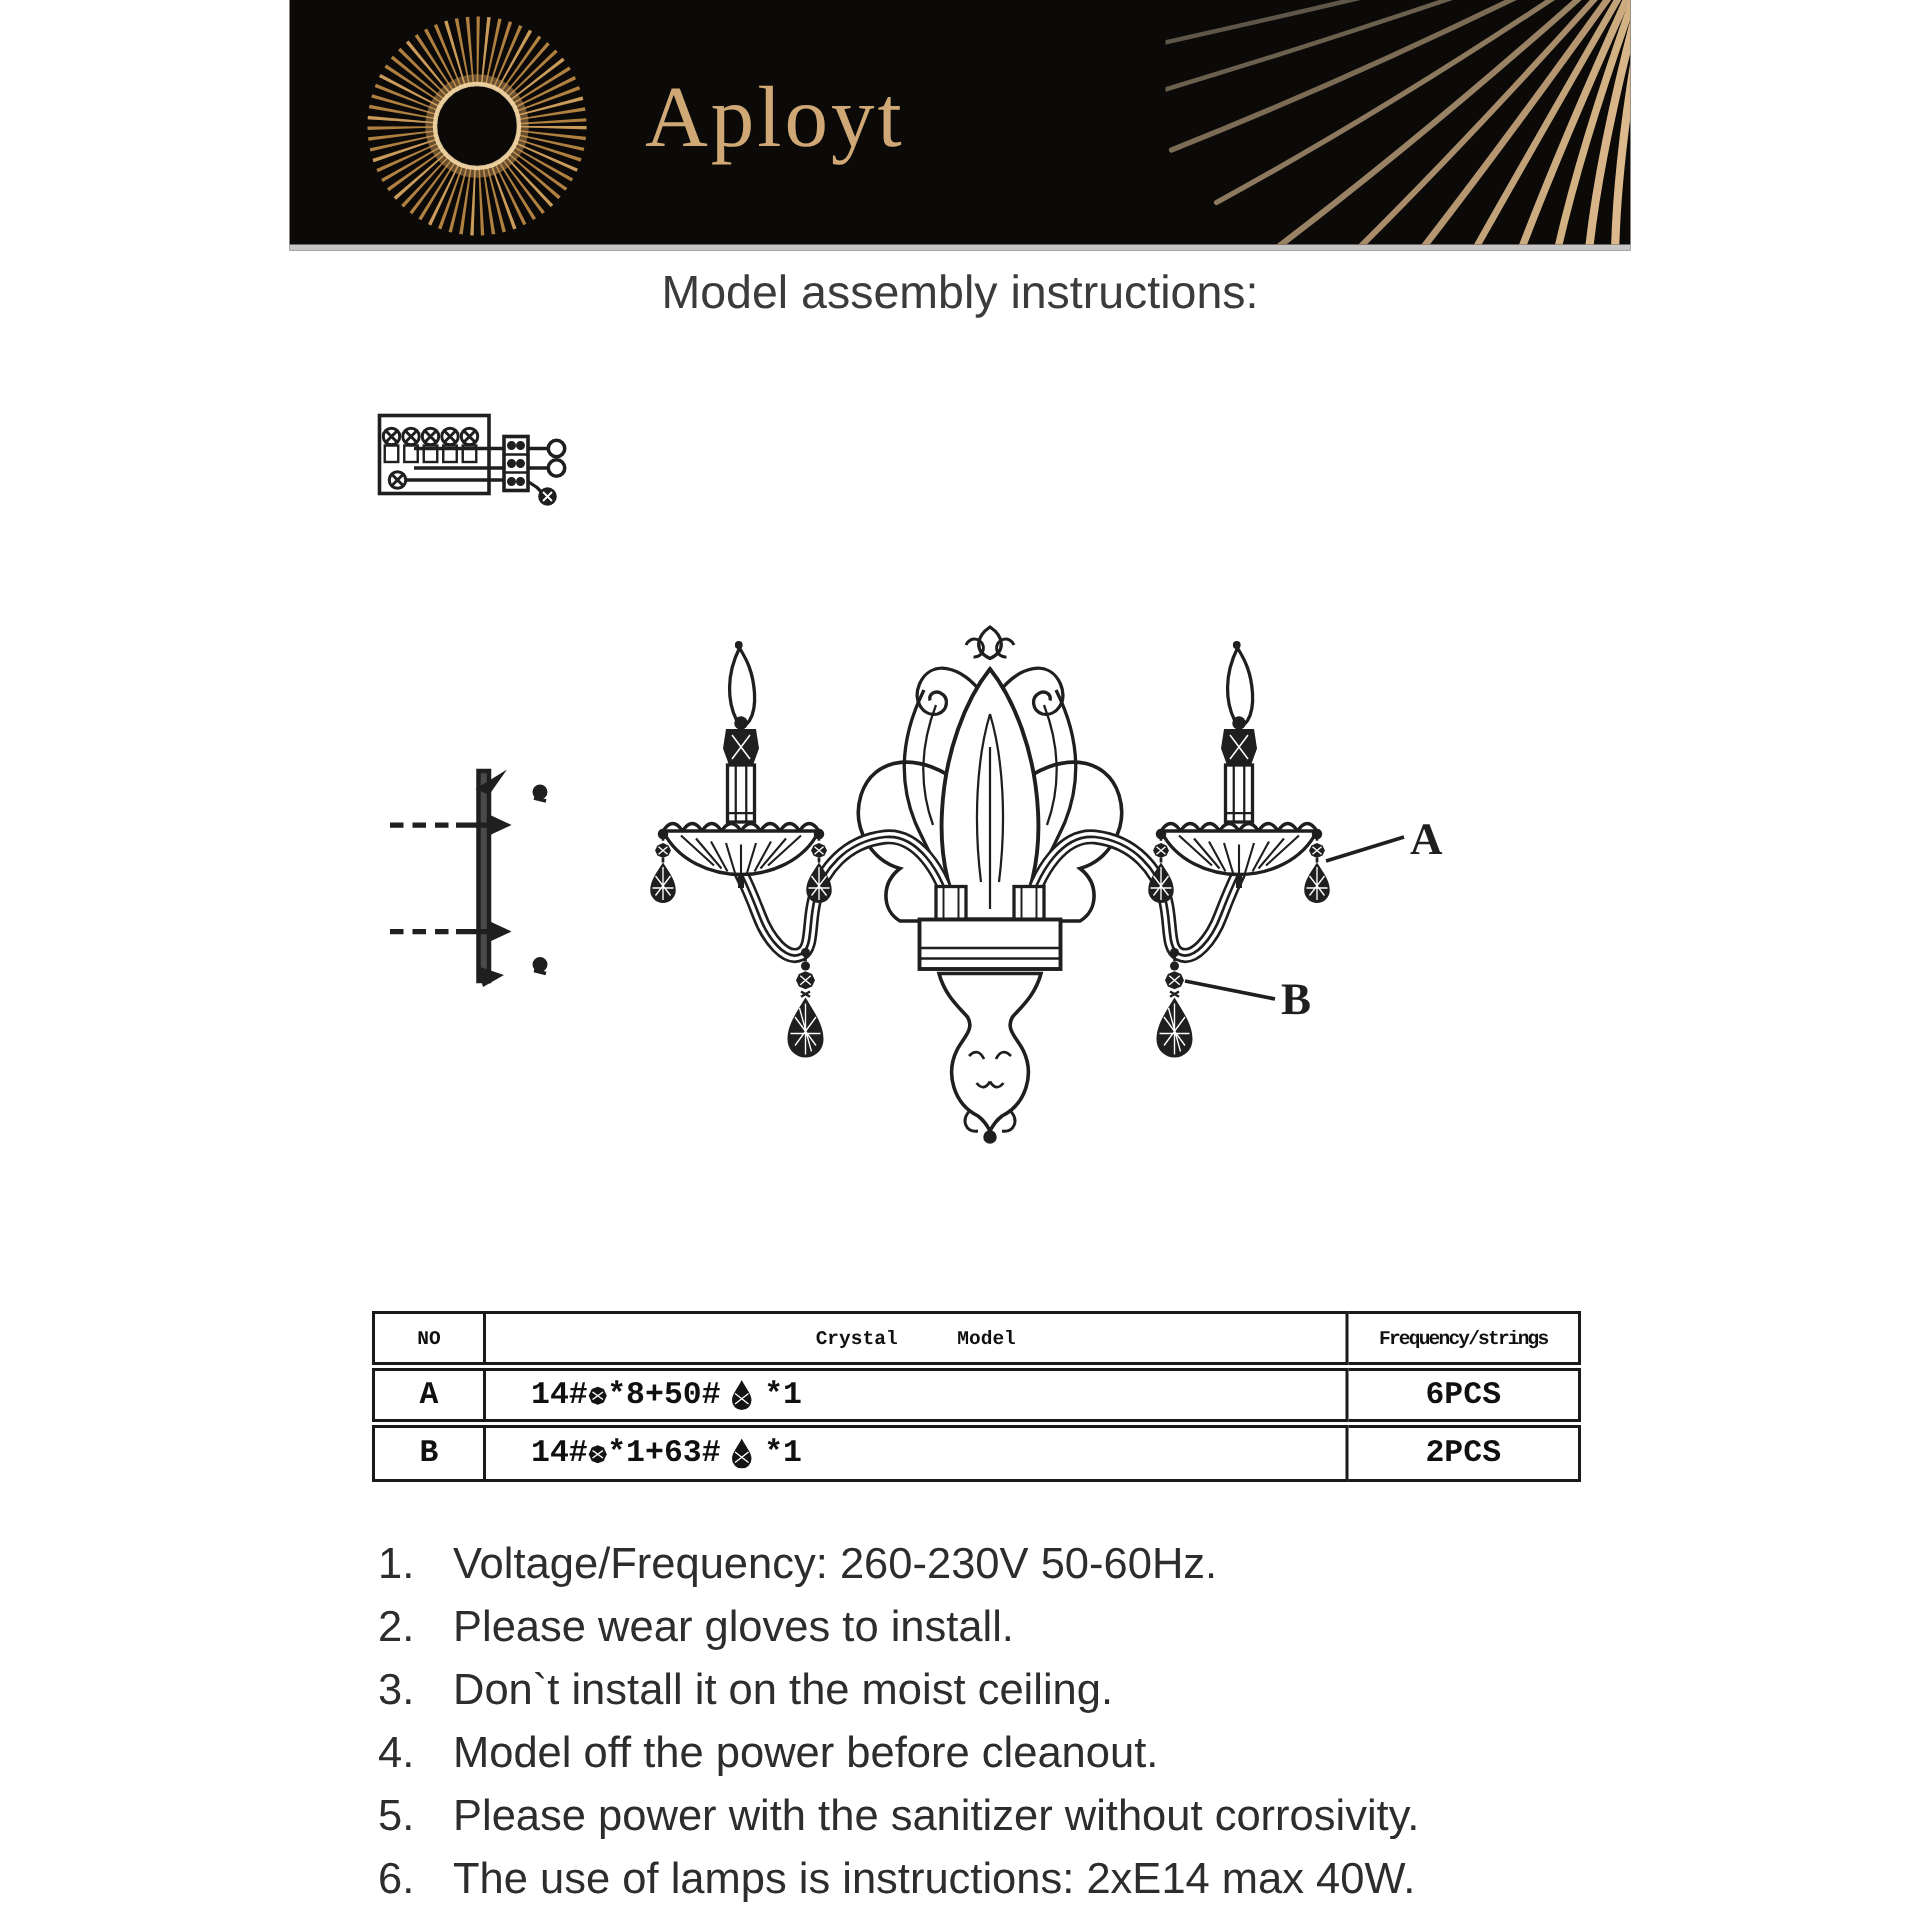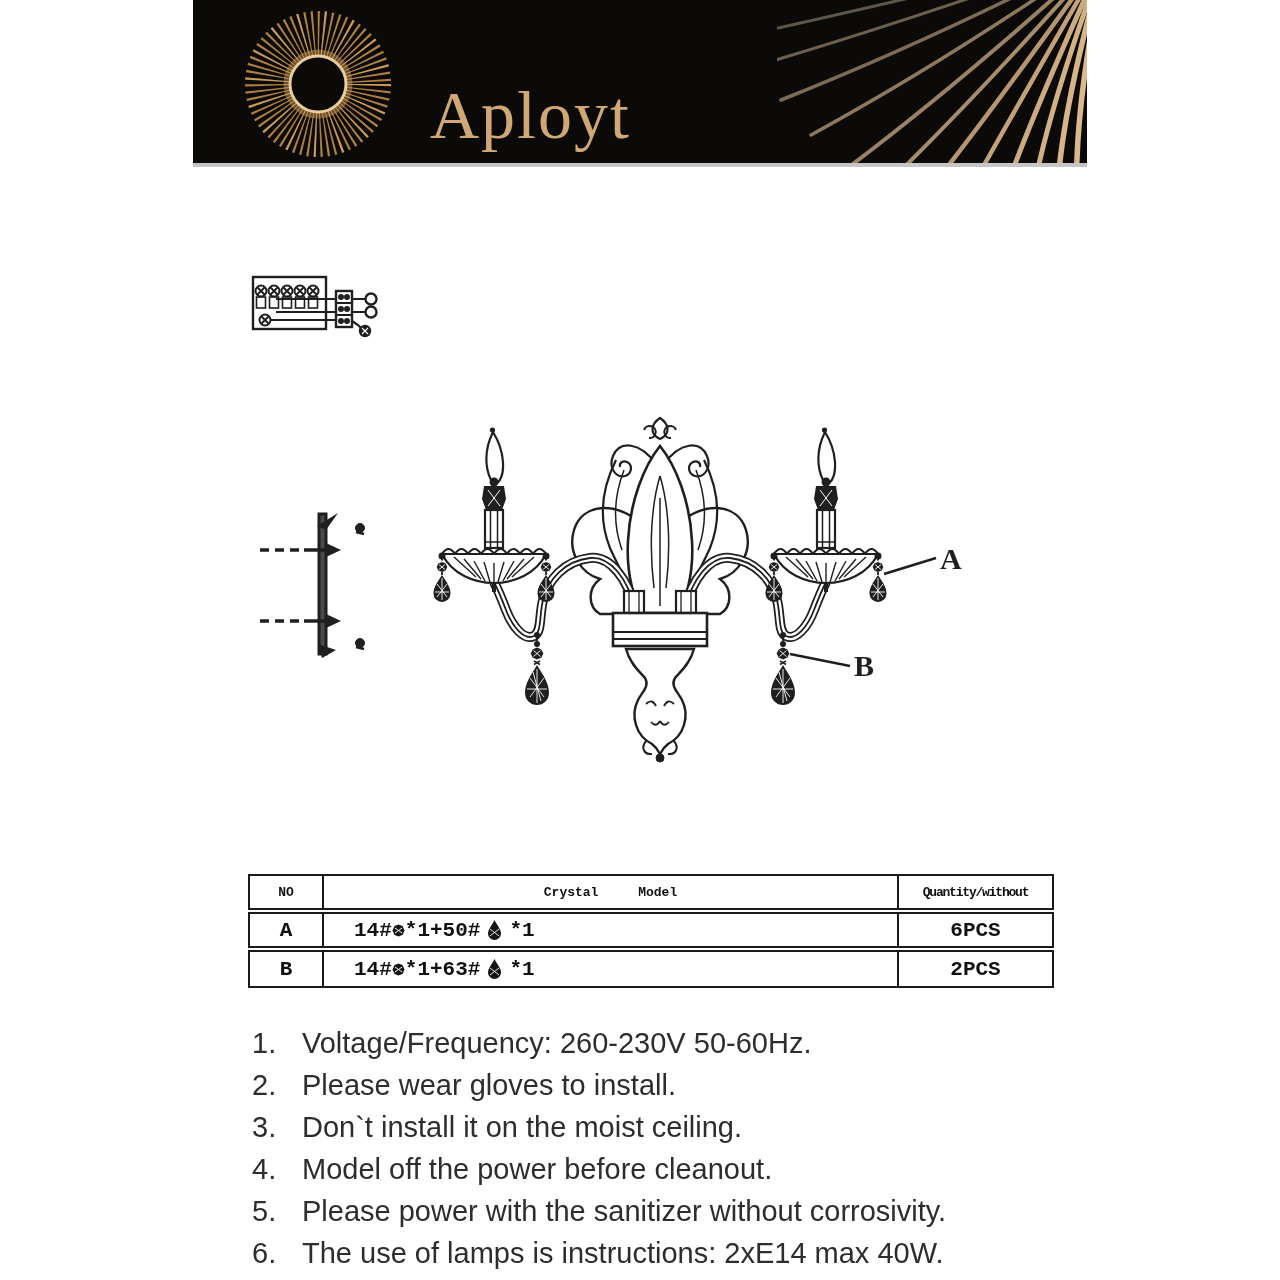--- a/index.html
+++ b/index.html
@@ -3,22 +3,22 @@
 <meta charset="utf-8">
 <style>
   * { margin:0; padding:0; box-sizing:border-box; }
   html,body { width:1280px; height:1280px; background:#ffffff; overflow:hidden;
               font-family:"Liberation Sans", sans-serif; }
   .abs { position:absolute; }
 
   
   .banner { left:193px; top:0; width:894px; height:167px; background:#0c0a08;
             border-bottom:4px solid #c6c6c6; overflow:hidden; }
-  .brand-name { left:237px; top:44px; font-size:68px; letter-spacing:2px;
-                color:#cfa876; font-family:"Liberation Serif", serif; font-weight:normal;margin-top:32px; }
+  .brand-name { left:237px; top:44px; font-size:58px; letter-spacing:2px;
+                color:#cfa876; font-family:"Liberation Serif", serif; font-weight:normal; }
 
   
   .title-block { left:0; top:176px; width:1280px; text-align:center; color:#3b3b3b; }
   .title-line { font-size:31px; line-height:37px; font-weight:500; }
 
   
   table.parts { position:absolute; left:248px; top:874px; width:804px;
                 border-collapse:collapse; table-layout:fixed;
                 font-family:"Liberation Mono", monospace; font-weight:bold; color:#101010; }
   table.parts col.c-no  { width:74px; }
@@ -69,20 +69,21 @@
       <path d="M330 -50 Q235 115 184 206" stroke="#c2a278" stroke-width="4.5"></path>
       <path d="M330 -50 Q250 124 220 214" stroke="#cbab7f" stroke-width="5"></path>
       <path d="M330 -50 Q262 132 252 220" stroke="#d2b183" stroke-width="5"></path>
       <path d="M330 -50 Q275 140 280 228" stroke="#d7b588" stroke-width="5.5"></path>
       <path d="M330 -50 Q288 146 304 238" stroke="#dbb98c" stroke-width="5.5"></path>
     </g>
   </svg>
 </div>
 
 <div class="abs title-block">
+  <div class="title-line">Model assembly instructions:</div>
 </div>
 
 <svg class="abs" style="left:246px;top:263px" width="156" height="92" viewBox="0 0 156 92">
   <g fill="none" stroke="#1f1f1f" stroke-width="2.4">
     <rect x="7" y="14" width="73" height="52"></rect>
 
     <g stroke-width="2">
       <circle cx="15" cy="28" r="5.5"></circle>
         <path d="M11.5 24.5 L18.5 31.5 M18.5 24.5 L11.5 31.5"></path>
       <circle cx="28" cy="28" r="5.5"></circle>
@@ -250,34 +251,34 @@
 <table class="parts">
   <colgroup>
       <col class="c-no">
       <col class="c-mod">
       <col class="c-qty">
     </colgroup>
   <thead>
     <tr>
       <th>NO</th>
       <th class="model-h">Crystal Model</th>
-      <th class="qty-h">Quantity/without</th>
+      <th class="qty-h">Frequency/strings</th>
     </tr>
   </thead>
   <tbody>
     <tr class="r1">
       <td>A</td>
       <td class="model-cell">
         <div class="model-flex">
           <span>14#</span>
           <svg width="13" height="13" viewBox="0 0 13 13">
             <polygon points="6.5,0.5 10.5,2 12.5,6.5 10.5,11 6.5,12.5 2.5,11 0.5,6.5 2.5,2" fill="#141414"></polygon>
             <path d="M3 4 L10 9 M10 4 L3 9" stroke="#fff" stroke-width="1"></path>
           </svg>
-          <span>*1+50#</span>
+          <span>*8+50#</span>
           <span class="gap-m"></span>
           <svg width="15" height="20" viewBox="0 0 15 20">
             <path d="M7.5 0 C4.5 6 1 9.5 1 13.5 A6.5 6.5 0 0 0 14 13.5 C14 9.5 10.5 6 7.5 0 Z" fill="#141414"></path>
             <path d="M3 9 L12 16 M12 9 L3 16" stroke="#fff" stroke-width="0.9"></path>
           </svg>
           <span class="gap-m"></span>
           <span>*1</span>
         </div>
       </td>
       <td>6PCS</td>

